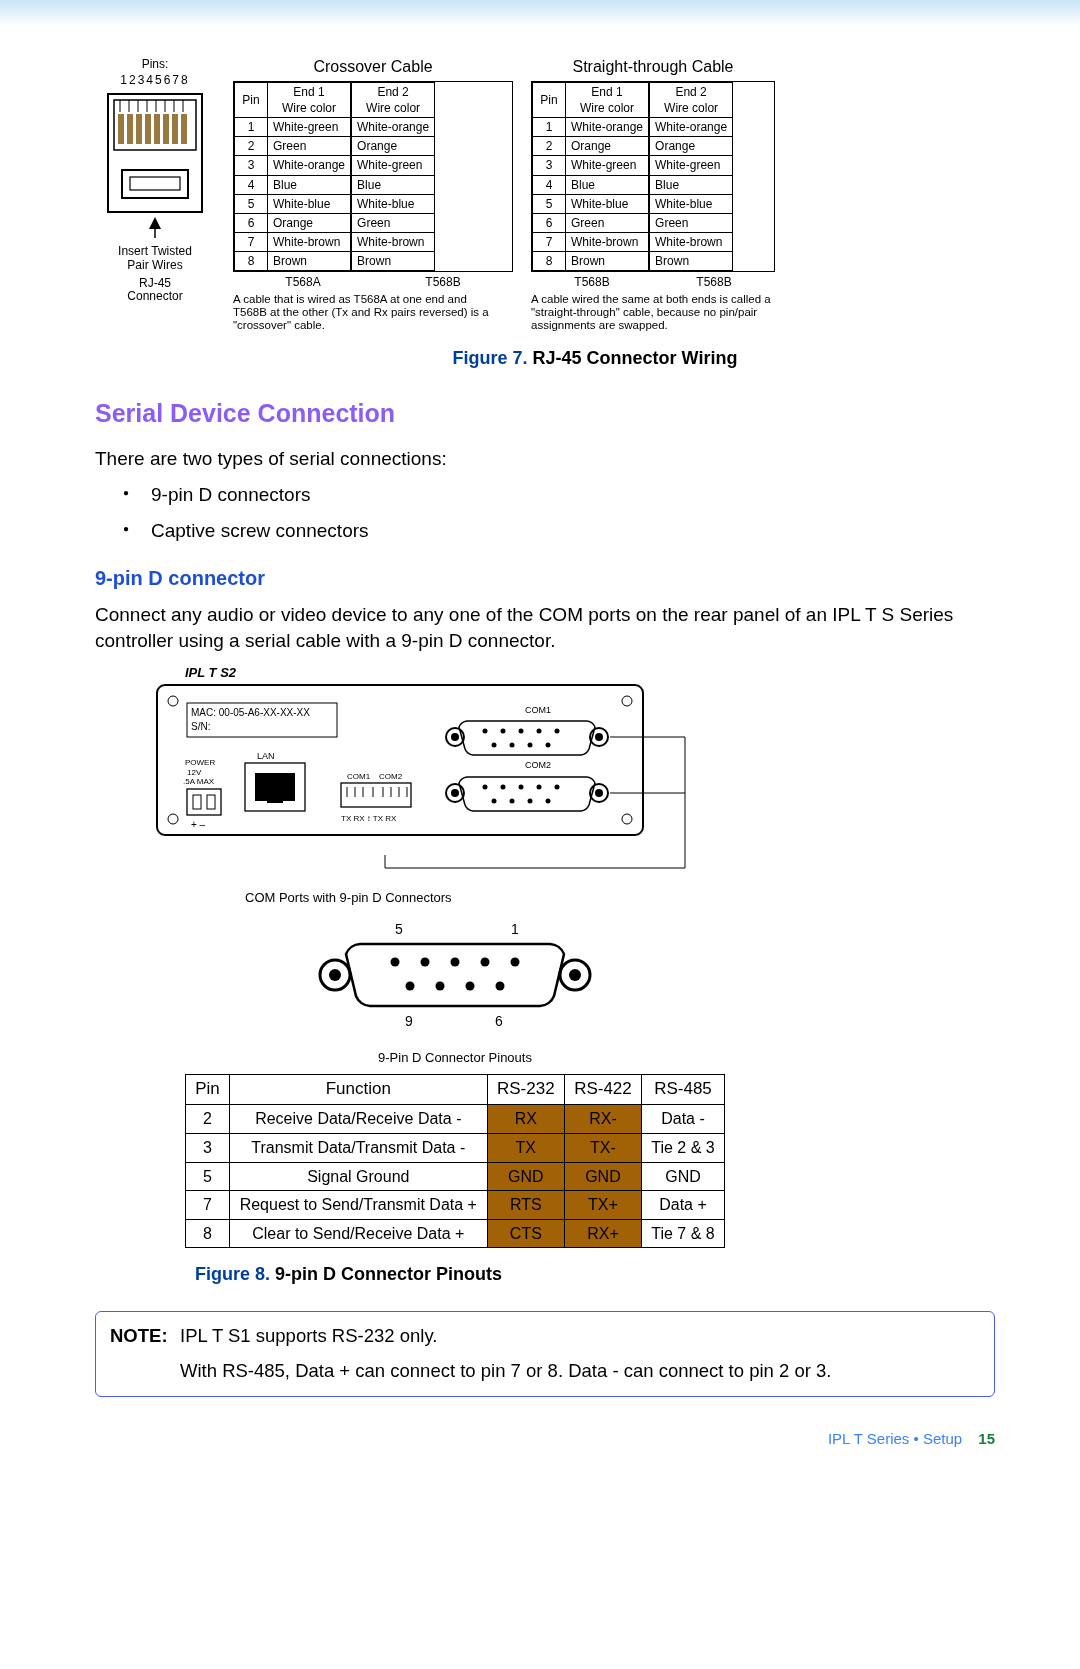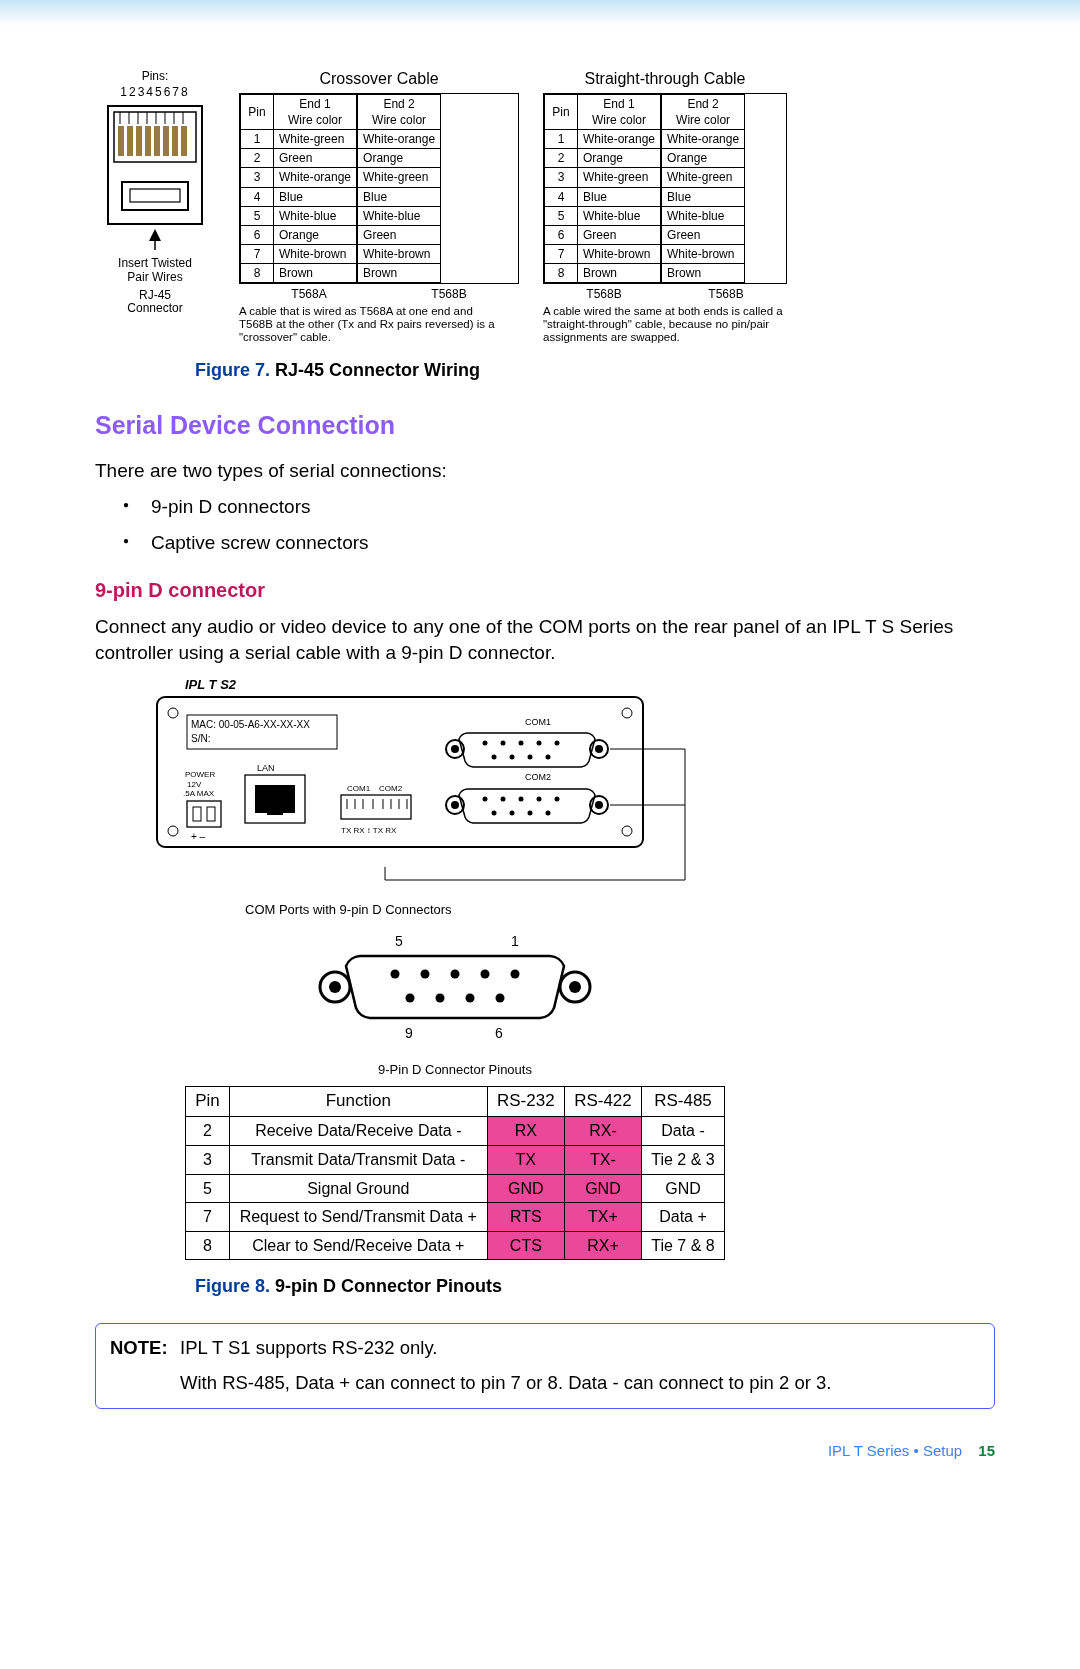--- a/index.html
+++ b/index.html
@@ -1,25 +1,25 @@
 <!DOCTYPE html>
 <html><head>
 <meta charset="utf-8">
 <style>
   body{margin:0;background:#fff;font-family:Arial,Helvetica,sans-serif;color:#000;font-size:19px;line-height:1.35}
   .topbar{height:26px;background:linear-gradient(#c7e5f5,#eaf4fb 60%,#fff)}
   .page{padding:30px 85px 20px 95px}
   .fig-caption{font-weight:bold;font-size:18px;margin:14px 0 24px 0;text-align:center}
   .fig-caption .figlabel{color:#003e9c}
   .h1{color:#8b5cf6;font-weight:bold;font-size:25px;margin:26px 0 16px 0}
-  .h2{color:#be185d;font-weight:bold;font-size:20px;margin:22px 0 10px 0}
+  .h2{color:#1d4ed8;font-weight:bold;font-size:20px;margin:22px 0 10px 0}
   ul.bul{list-style:none;padding:0;margin:6px 0 6px 28px}
   ul.bul li{position:relative;padding-left:28px;margin:10px 0}
   ul.bul li::before{content:"\25CF";position:absolute;left:0;top:4px;font-size:10px}
-  .rj45-row{display:flex;gap:24px;align-items:flex-start;margin-top:12px}
+  .rj45-row{display:flex;gap:18px;align-items:flex-start;margin-top:0}
   .rj45-col{font-size:13px;text-align:center}
   .rj45-svg{width:110px;height:150px}
   .rj45-insert{font-size:12px;line-height:1.15;margin-top:2px}
   .wire-block{font-size:12px}
   .wire-title{font-size:16px;text-align:center;margin-bottom:3px}
   .wire-tables{display:flex;border:1.3px solid #000}
   .wire-tables table{border-collapse:collapse;font-size:12px}
   .wire-tables th,.wire-tables td{border:0.8px solid #000;padding:1px 5px;text-align:left;white-space:nowrap}
   .wire-tables th{text-align:center;font-weight:normal}
   .wire-tables .pin{text-align:center;width:22px}
@@ -30,21 +30,21 @@
   .dev-label{font-size:13px;font-weight:bold;font-style:italic;margin-left:30px;margin-bottom:2px}
   .panel-svg{width:560px;height:195px}
   .com-caption{font-size:13px;margin:4px 0 14px 90px}
   .dconnector-wrap{text-align:center;margin:0 0 6px 90px}
   .dconnector-svg{width:300px;height:120px}
   .dconn-caption{font-size:13px;margin:2px 0 8px 0}
   .pinout-table{border:1.5px solid #000;border-collapse:collapse;font-size:16px;margin:4px 0 10px 0;width:100%}
   .pinout-table th,.pinout-table td{border:1px solid #000;padding:3px 9px}
   .pinout-table th{font-weight:normal;font-size:17px;border-bottom:1.5px solid #000}
   .center{text-align:center}
-  .grey{background:#ec4899}
+  .grey{background:#a16207}
   .note{border:1.5px solid #4a5cff;border-radius:6px;padding:12px 14px;font-size:18.5px;margin:12px 0 20px 0}
   .note .lbl{font-weight:bold;display:inline-block;width:70px;vertical-align:top}
   .note .ntxt{display:inline-block;width:calc(100% - 80px);vertical-align:top}
   .footer{font-size:15px;text-align:right;margin-top:32px}
   .footer .sec{color:#3b82f6}
   .footer .pg{color:#15803d;font-weight:bold;margin-left:12px}
 </style>
 </head>
 <body>
 
@@ -253,21 +253,21 @@
           </table>
         </div>
       <div class="standards">
           <span>T568B</span>
           <span>T568B</span>
         </div>
       <div class="wire-foot">A cable wired the same at both ends is called a "straight-through" cable, because no pin/pair assignments are swapped.</div>
     </div>
   </div>
 
-  <div class="fig-caption" style="text-align:left;margin-left:100px">
+  <div class="fig-caption" style="text-align:center;margin-left:100px">
     <span class="figlabel">Figure 7.</span><span> RJ-45 Connector Wiring</span>
   </div>
 
   <div class="h1">Serial Device Connection</div>
   <div>There are two types of serial connections:</div>
   <ul class="bul">
     <li>9-pin D connectors</li>
     <li>Captive screw connectors</li>
   </ul>
 

